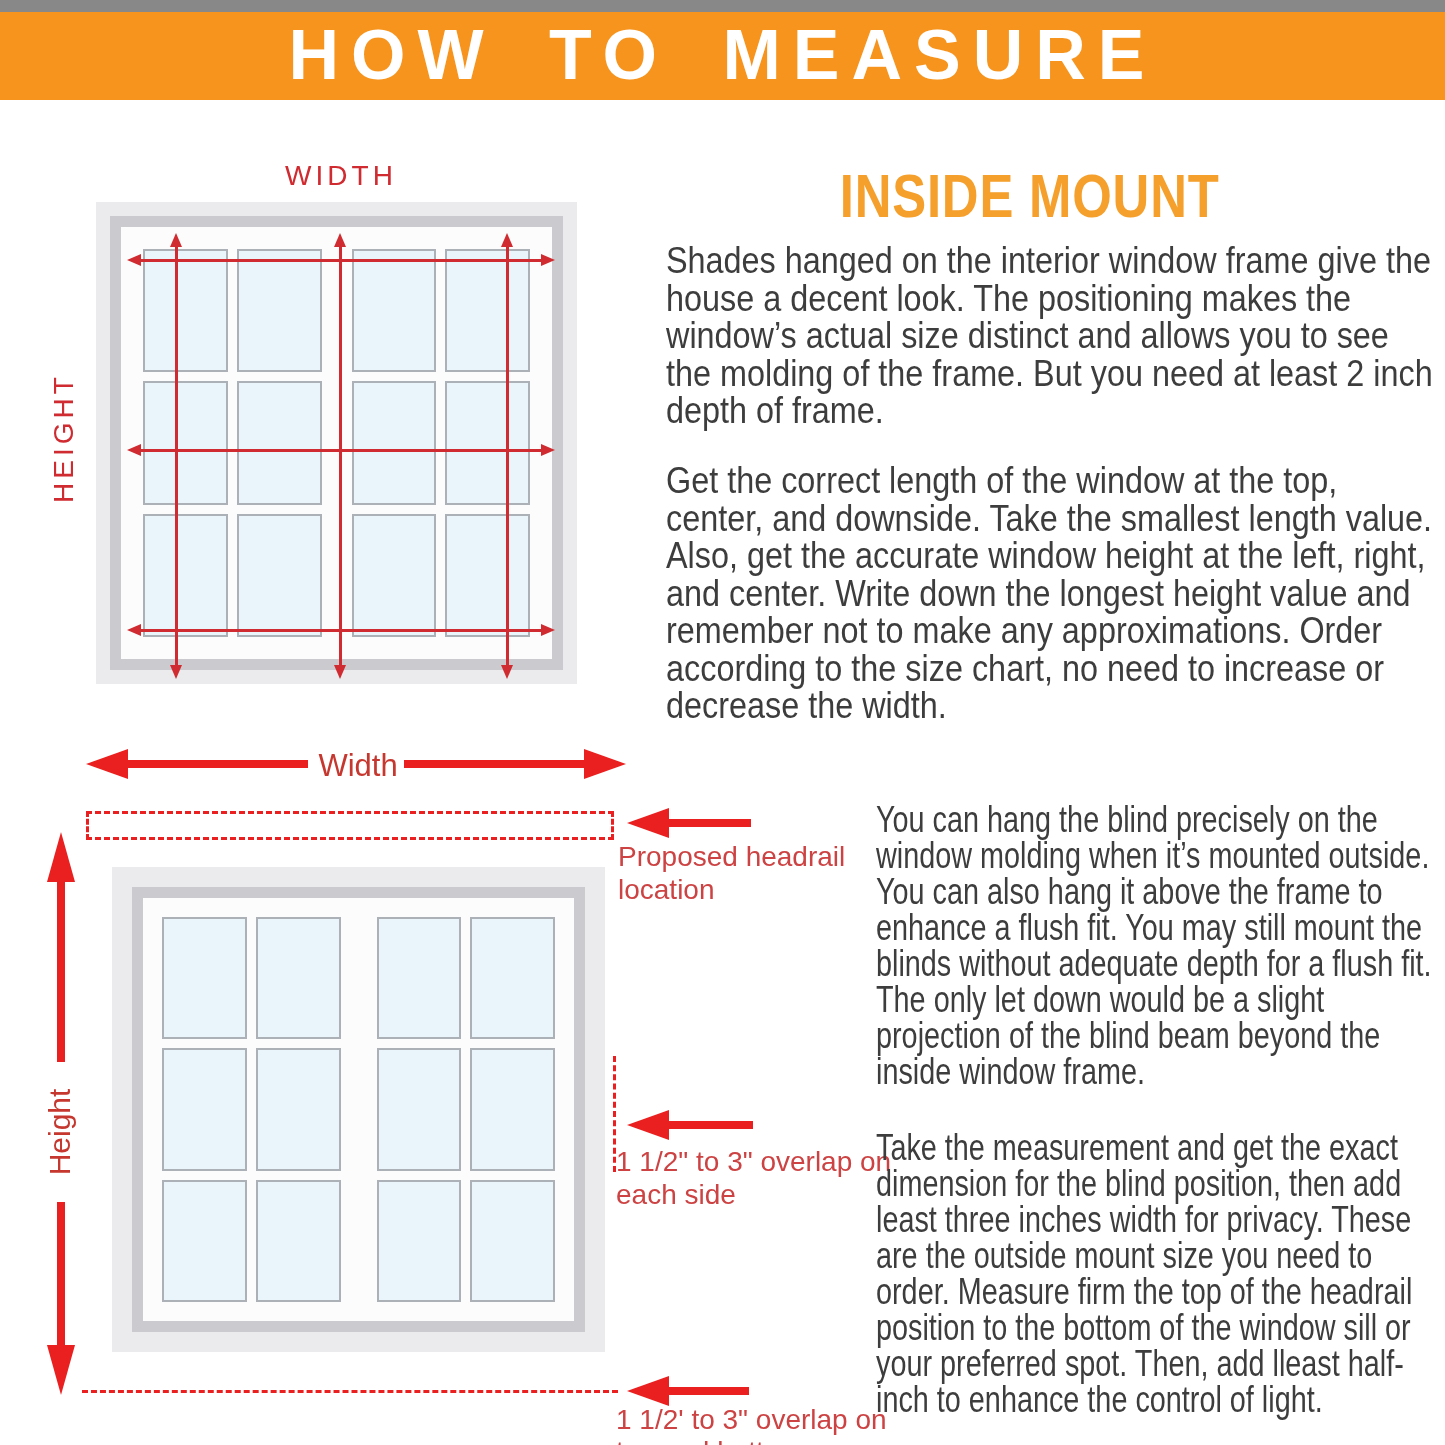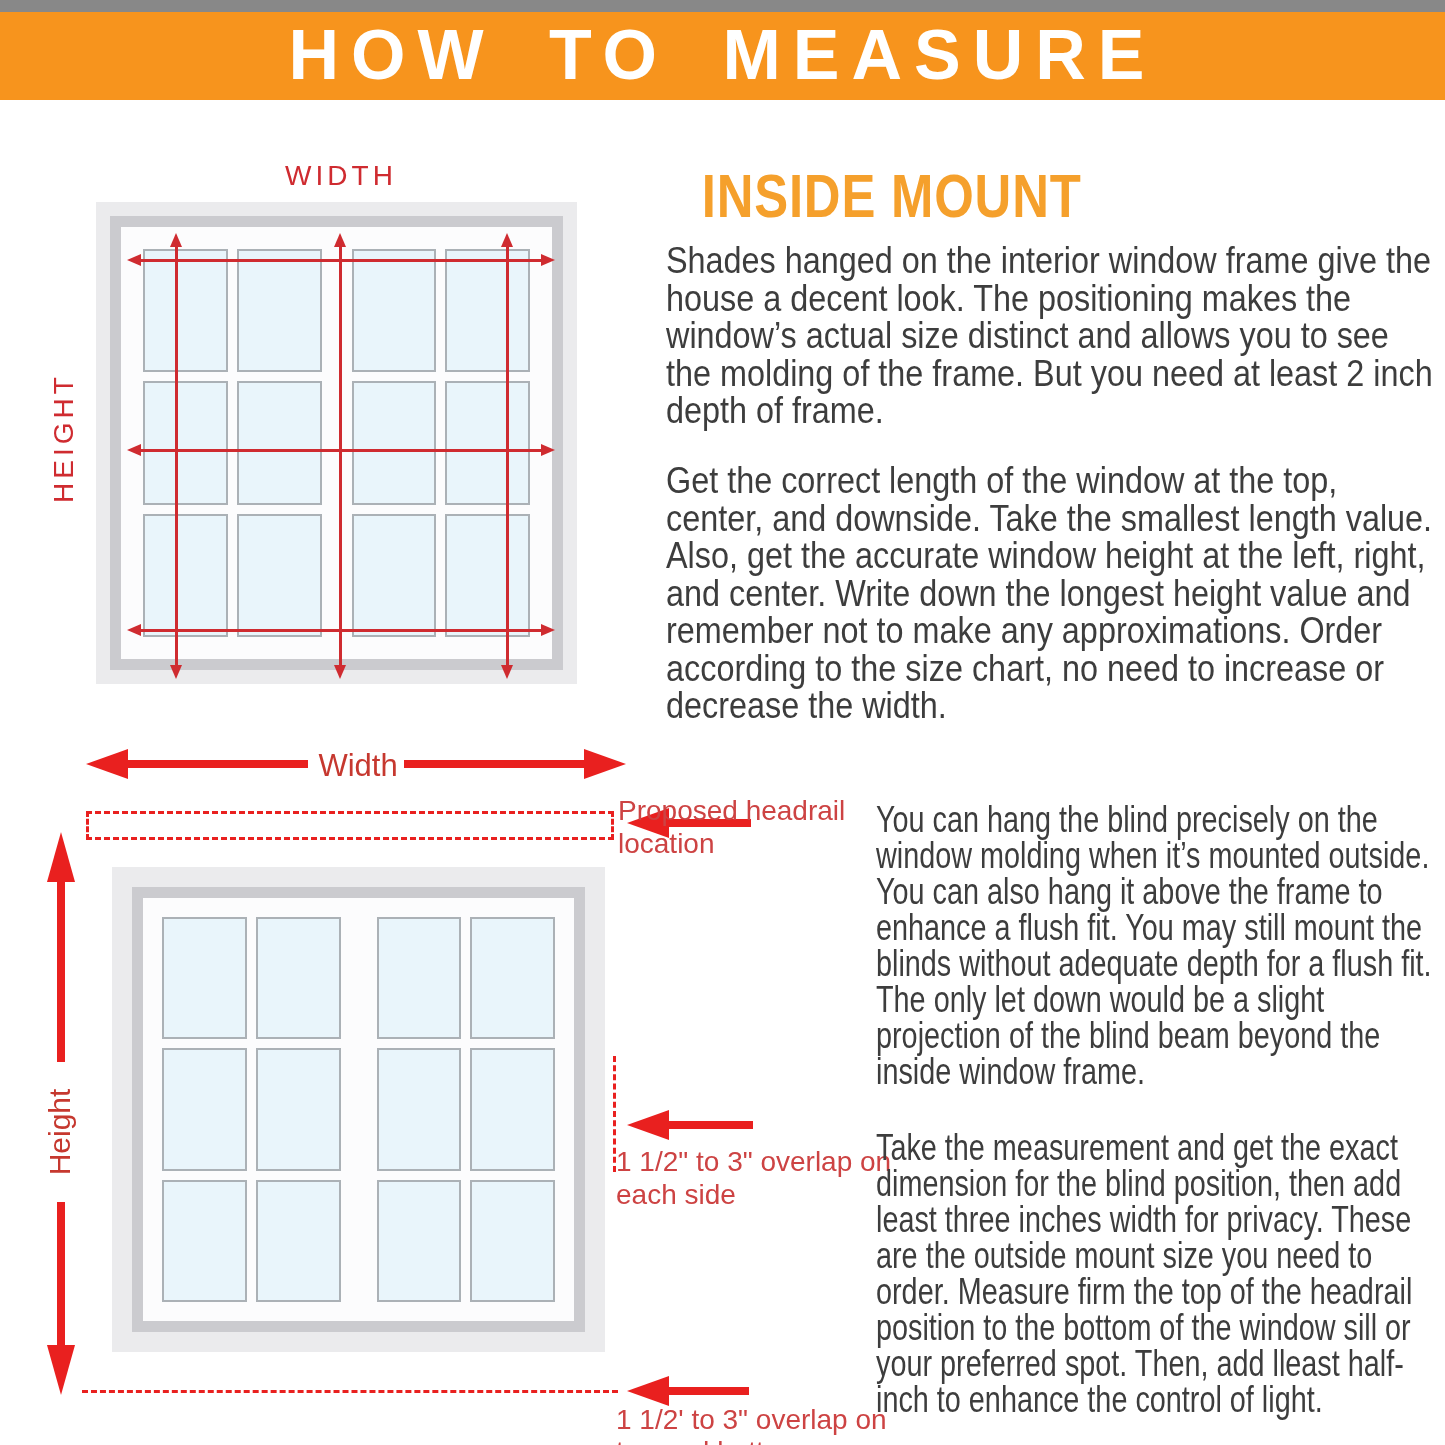--- a/index.html
+++ b/index.html
@@ -68,21 +68,21 @@
   .dash-h{position:absolute;height:0;border-top:3px dashed var(--red2);}
 
   
   .cap-label{position:absolute;color:var(--red1);font-size:28px;letter-spacing:4px;text-align:center;}
   .rot{transform:rotate(-90deg);}
   .script-label{position:absolute;color:var(--redlbl);font-size:31px;text-align:center;}
   .small-red{position:absolute;color:var(--red3);font-size:28px;line-height:33px;}
   .height-b{background:#ffffff;text-align:center;z-index:3;padding:0 4px;}
 
   
-  .mount-heading{position:absolute;color:var(--orange2);font-weight:700;font-size:62px;white-space:nowrap;}
+  .mount-heading{position:absolute;text-align:center;color:var(--orange2);font-weight:700;font-size:62px;white-space:nowrap;}
   .mount-heading span{display:inline-block;transform:scaleX(.82);transform-origin:50% 50%;letter-spacing:1px;}
   .body-copy{position:absolute;color:var(--ink);transform-origin:0 0;}
   .copy-inside{width:884px;font-size:37px;line-height:37.5px;transform:scaleX(.875);}
   .copy-outside{width:700px;font-size:36px;line-height:36px;transform:scaleX(.8);}
 </style>
 </head>
 <body>
 
 <div class="page">
 
@@ -135,21 +135,21 @@
     </div>
   <div class="script-label" style="left:310px;top:736px;width:96px;">Width</div>
   <div class="thick-right" style="left:404px;top:737px;width:222px;">
       <div class="shaft"></div>
     </div>
 
   <div class="dash-rect" style="left:86px;top:799px;width:528px;height:29px;"></div>
   <div class="thick-left" style="left:627px;top:796px;width:124px;">
       <div class="shaft"></div>
     </div>
-  <div class="small-red" style="left:618px;top:782px;width:280px;">Proposed headrail location</div>
+  <div class="small-red" style="left:618px;top:828px;width:280px;">Proposed headrail location</div>
 
   <div class="window" style="left:112px;top:855px;width:493px;height:485px;padding:20px;">
     <div class="bevel" style="padding:11px;">
       <div class="winner" style="padding:19px;">
         <div class="sash">
             <div class="pane"></div>
             <div class="pane"></div>
             <div class="pane"></div>
             <div class="pane"></div>
             <div class="pane"></div>

